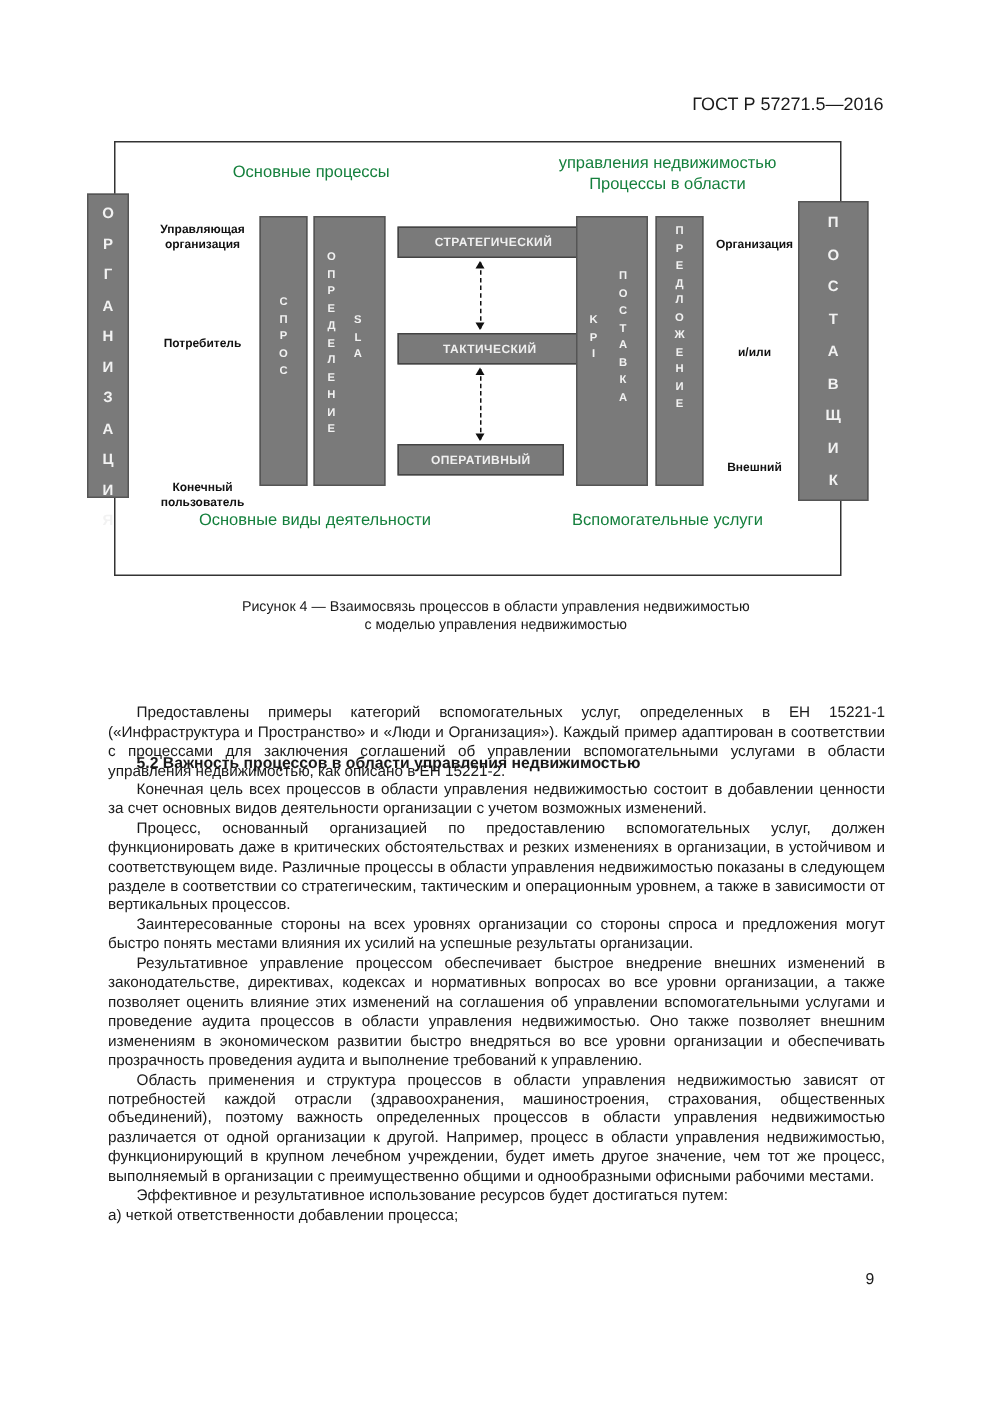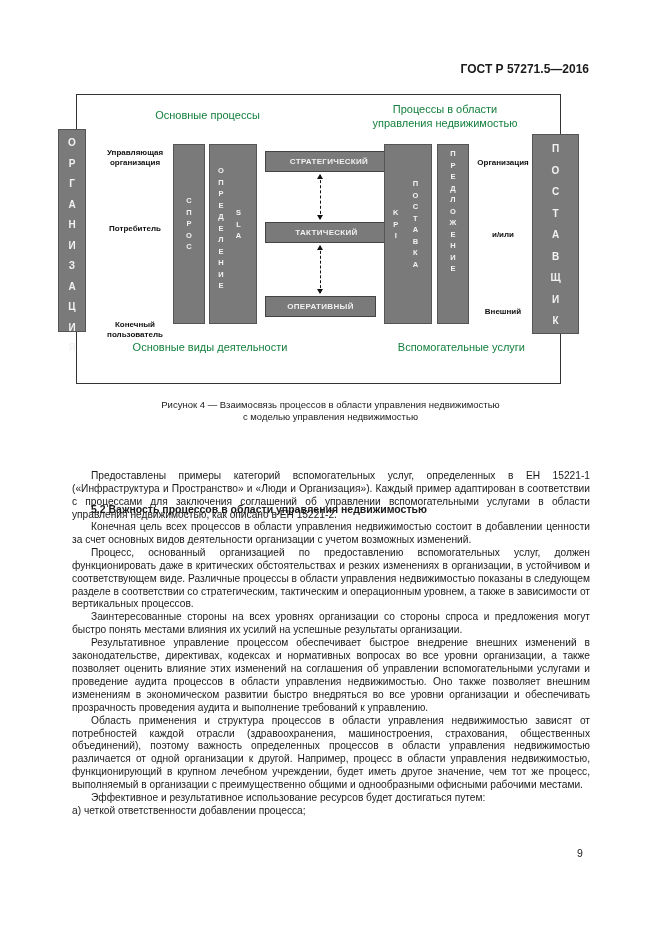--- a/index.html
+++ b/index.html
@@ -1,18 +1,18 @@
 <!DOCTYPE html>
 <html><head>
 <meta charset="utf-8">
 <style>
   html, body { margin: 0; padding: 0; background: #ffffff; }
   body { width: 661px; height: 935px; position: relative; overflow: hidden;
          font-family: "Liberation Sans", sans-serif; color: #1a1a1a; }
-  .hdr { position: absolute; top: 62px; right: 72px; font-size: 12px; font-weight: bold; }
+  .hdr { position: absolute; top: 62px; right: 72px; font-size: 12px; font-weight: normal; }
 
   
   .frame { position: absolute; left: 76px; top: 94px; width: 485px; height: 290px;
            border: 1px solid #333; box-sizing: border-box; background: #fff; }
   .dtitle { position: absolute; font-size: 11px; color: #15803d; text-align: center; line-height: 14px; }
   .vbar { position: absolute; background: #7a7a7a; border: 1px solid #555; box-sizing: border-box;
           display: flex; flex-direction: column; align-items: center; color: #eee; font-weight: bold; }
   .vletters { display: flex; flex-direction: column; align-items: center; font-size: 7.5px; line-height: 11.5px; color: #f2f2f2; }
   .vletters.big { font-size: 10px; line-height: 20.5px; }
   .side-label { position: absolute; font-size: 8px; font-weight: bold; text-align: center; line-height: 9.5px; color: #111; }
@@ -35,25 +35,25 @@
 </head>
 <body>
 
 <div class="hdr">ГОСТ Р 57271.5—2016</div>
 
 <div>
   <div class="frame"></div>
 
   <div class="dtitle" style="left:145px; top:108px; width:125px;">Основные процессы</div>
   <div class="dtitle" style="left:340px; top:102px; width:210px;">
+    <div>управления недвижимостью</div>
     <div>Процессы в области</div>
-    <div>управления недвижимостью</div>
   </div>
   <div class="dtitle" style="left:120px; top:340px; width:180px;">Основные виды деятельности</div>
-  <div class="dtitle" style="left:365px; top:340px; width:160px;text-align:right;">Вспомогательные услуги</div>
+  <div class="dtitle" style="left:365px; top:340px; width:160px;">Вспомогательные услуги</div>
 
   <div class="vbar" style="left:58px; top:129px; width:28px; height:203px; padding-top:3px;">
     <div class="vletters big" id="org-letters">
         <span>О</span>
         <span>Р</span>
         <span>Г</span>
         <span>А</span>
         <span>Н</span>
         <span>И</span>
         <span>З</span>

